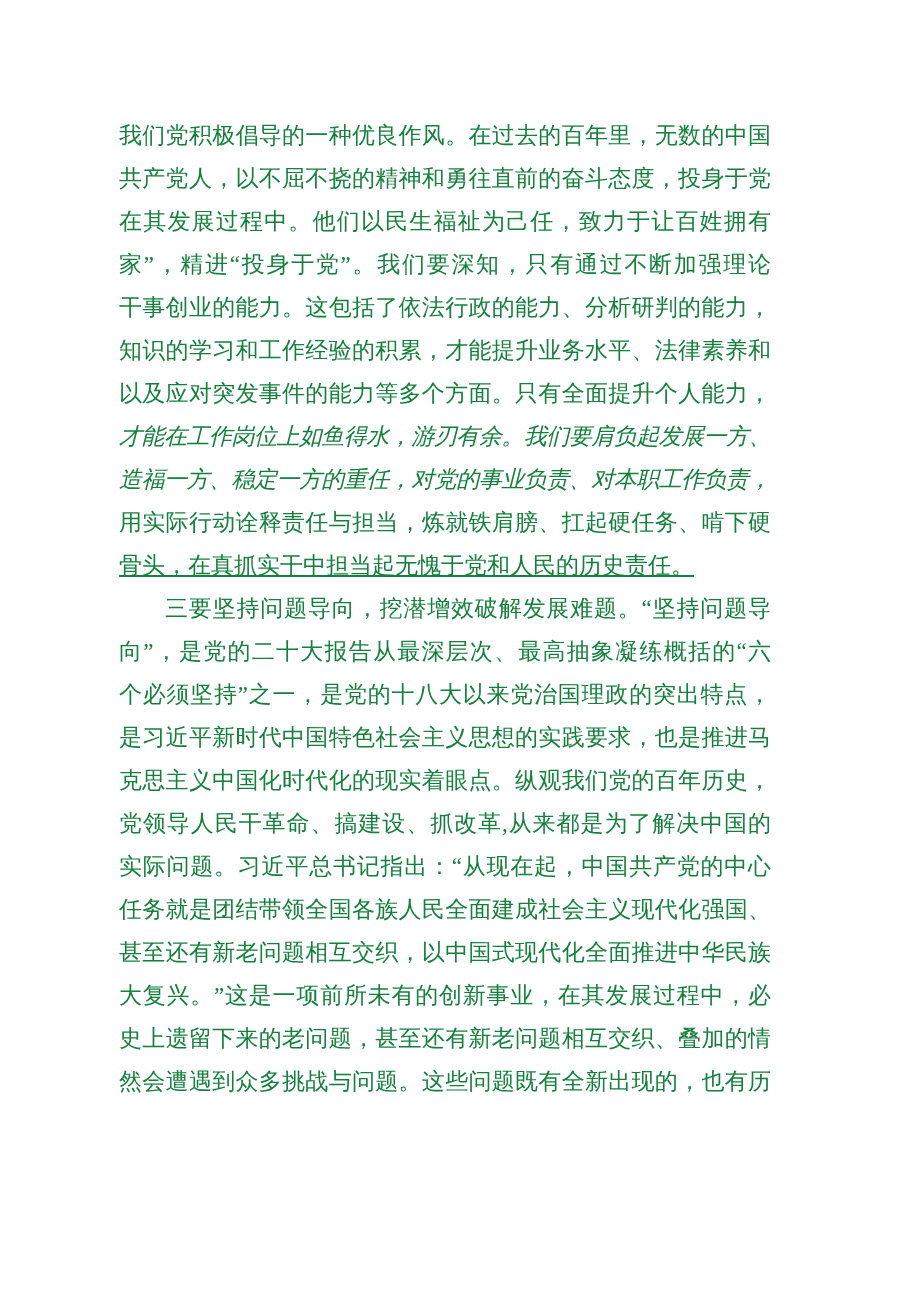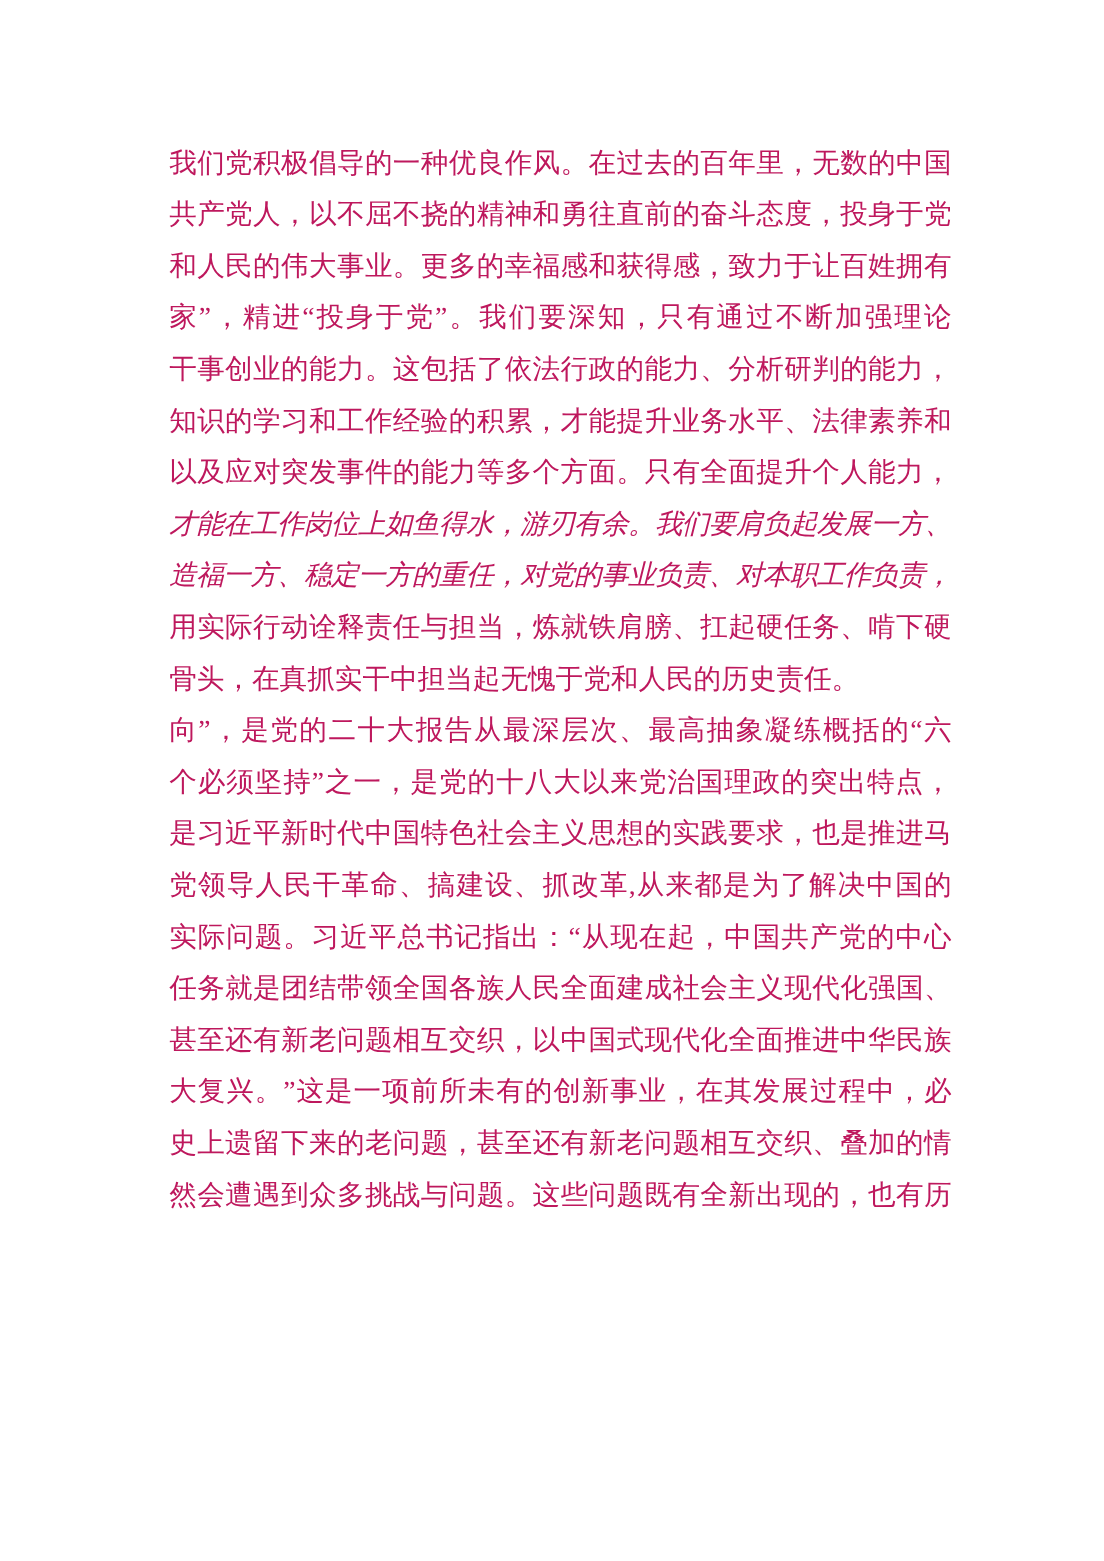--- a/index.html
+++ b/index.html
@@ -9,72 +9,75 @@
   body {
     width: 920px;
     height: 1301px;
     position: relative;
     background: #ffffff;
     font-family: "Liberation Serif", "DejaVu Serif", serif;
     overflow: hidden;
   }
   .text-block {
     position: absolute;
-    left: 141px;
+    left: 119px;
     top: 114px;
     width: 652px;
-    color: #be185d;
+    color: #15803d;
   }
   .line {
     font-size: 23px;
     line-height: 43px;
     height: 43px;
     overflow: hidden;
     text-align: justify;
     text-align-last: justify;
     text-justify: inter-character;
   }
   
   .line.tight {
     letter-spacing: -0.6px;
     font-style: italic;
   }
   
   .line.para-end {
     text-align-last: left;
+    text-decoration: underline;
   }
   
   .line.indent {
     padding-left: 46px;
     box-sizing: border-box;
   }
 </style>
 </head>
 <body>
 
 <div class="text-block">
 
   <div>
     <div class="line">我们党积极倡导的一种优良作风。在过去的百年里，无数的中国</div>
     <div class="line">共产党人，以不屈不挠的精神和勇往直前的奋斗态度，投身于党</div>
-    <div class="line">和人民的伟大事业。更多的幸福感和获得感，致力于让百姓拥有</div>
+    <div class="line">在其发展过程中。他们以民生福祉为己任，致力于让百姓拥有</div>
     <div class="line">家”，精进“投身于党”。我们要深知，只有通过不断加强理论</div>
     <div class="line">干事创业的能力。这包括了依法行政的能力、分析研判的能力，</div>
     <div class="line">知识的学习和工作经验的积累，才能提升业务水平、法律素养和</div>
     <div class="line">以及应对突发事件的能力等多个方面。只有全面提升个人能力，</div>
     <div class="line tight">才能在工作岗位上如鱼得水，游刃有余。我们要肩负起发展一方、</div>
     <div class="line tight">造福一方、稳定一方的重任，对党的事业负责、对本职工作负责，</div>
     <div class="line">用实际行动诠释责任与担当，炼就铁肩膀、扛起硬任务、啃下硬</div>
     <div class="line para-end">骨头，在真抓实干中担当起无愧于党和人民的历史责任。</div>
   </div>
 
   <div>
+    <div class="line indent">三要坚持问题导向，挖潜增效破解发展难题。“坚持问题导</div>
     <div class="line">向”，是党的二十大报告从最深层次、最高抽象凝练概括的“六</div>
     <div class="line">个必须坚持”之一，是党的十八大以来党治国理政的突出特点，</div>
     <div class="line">是习近平新时代中国特色社会主义思想的实践要求，也是推进马</div>
+    <div class="line">克思主义中国化时代化的现实着眼点。纵观我们党的百年历史，</div>
     <div class="line">党领导人民干革命、搞建设、抓改革,从来都是为了解决中国的</div>
     <div class="line">实际问题。习近平总书记指出：“从现在起，中国共产党的中心</div>
     <div class="line">任务就是团结带领全国各族人民全面建成社会主义现代化强国、</div>
     <div class="line">甚至还有新老问题相互交织，以中国式现代化全面推进中华民族伟</div>
     <div class="line">大复兴。”这是一项前所未有的创新事业，在其发展过程中，必</div>
     <div class="line">史上遗留下来的老问题，甚至还有新老问题相互交织、叠加的情</div>
     <div class="line">然会遭遇到众多挑战与问题。这些问题既有全新出现的，也有历</div>
   </div>
 
 </div>

